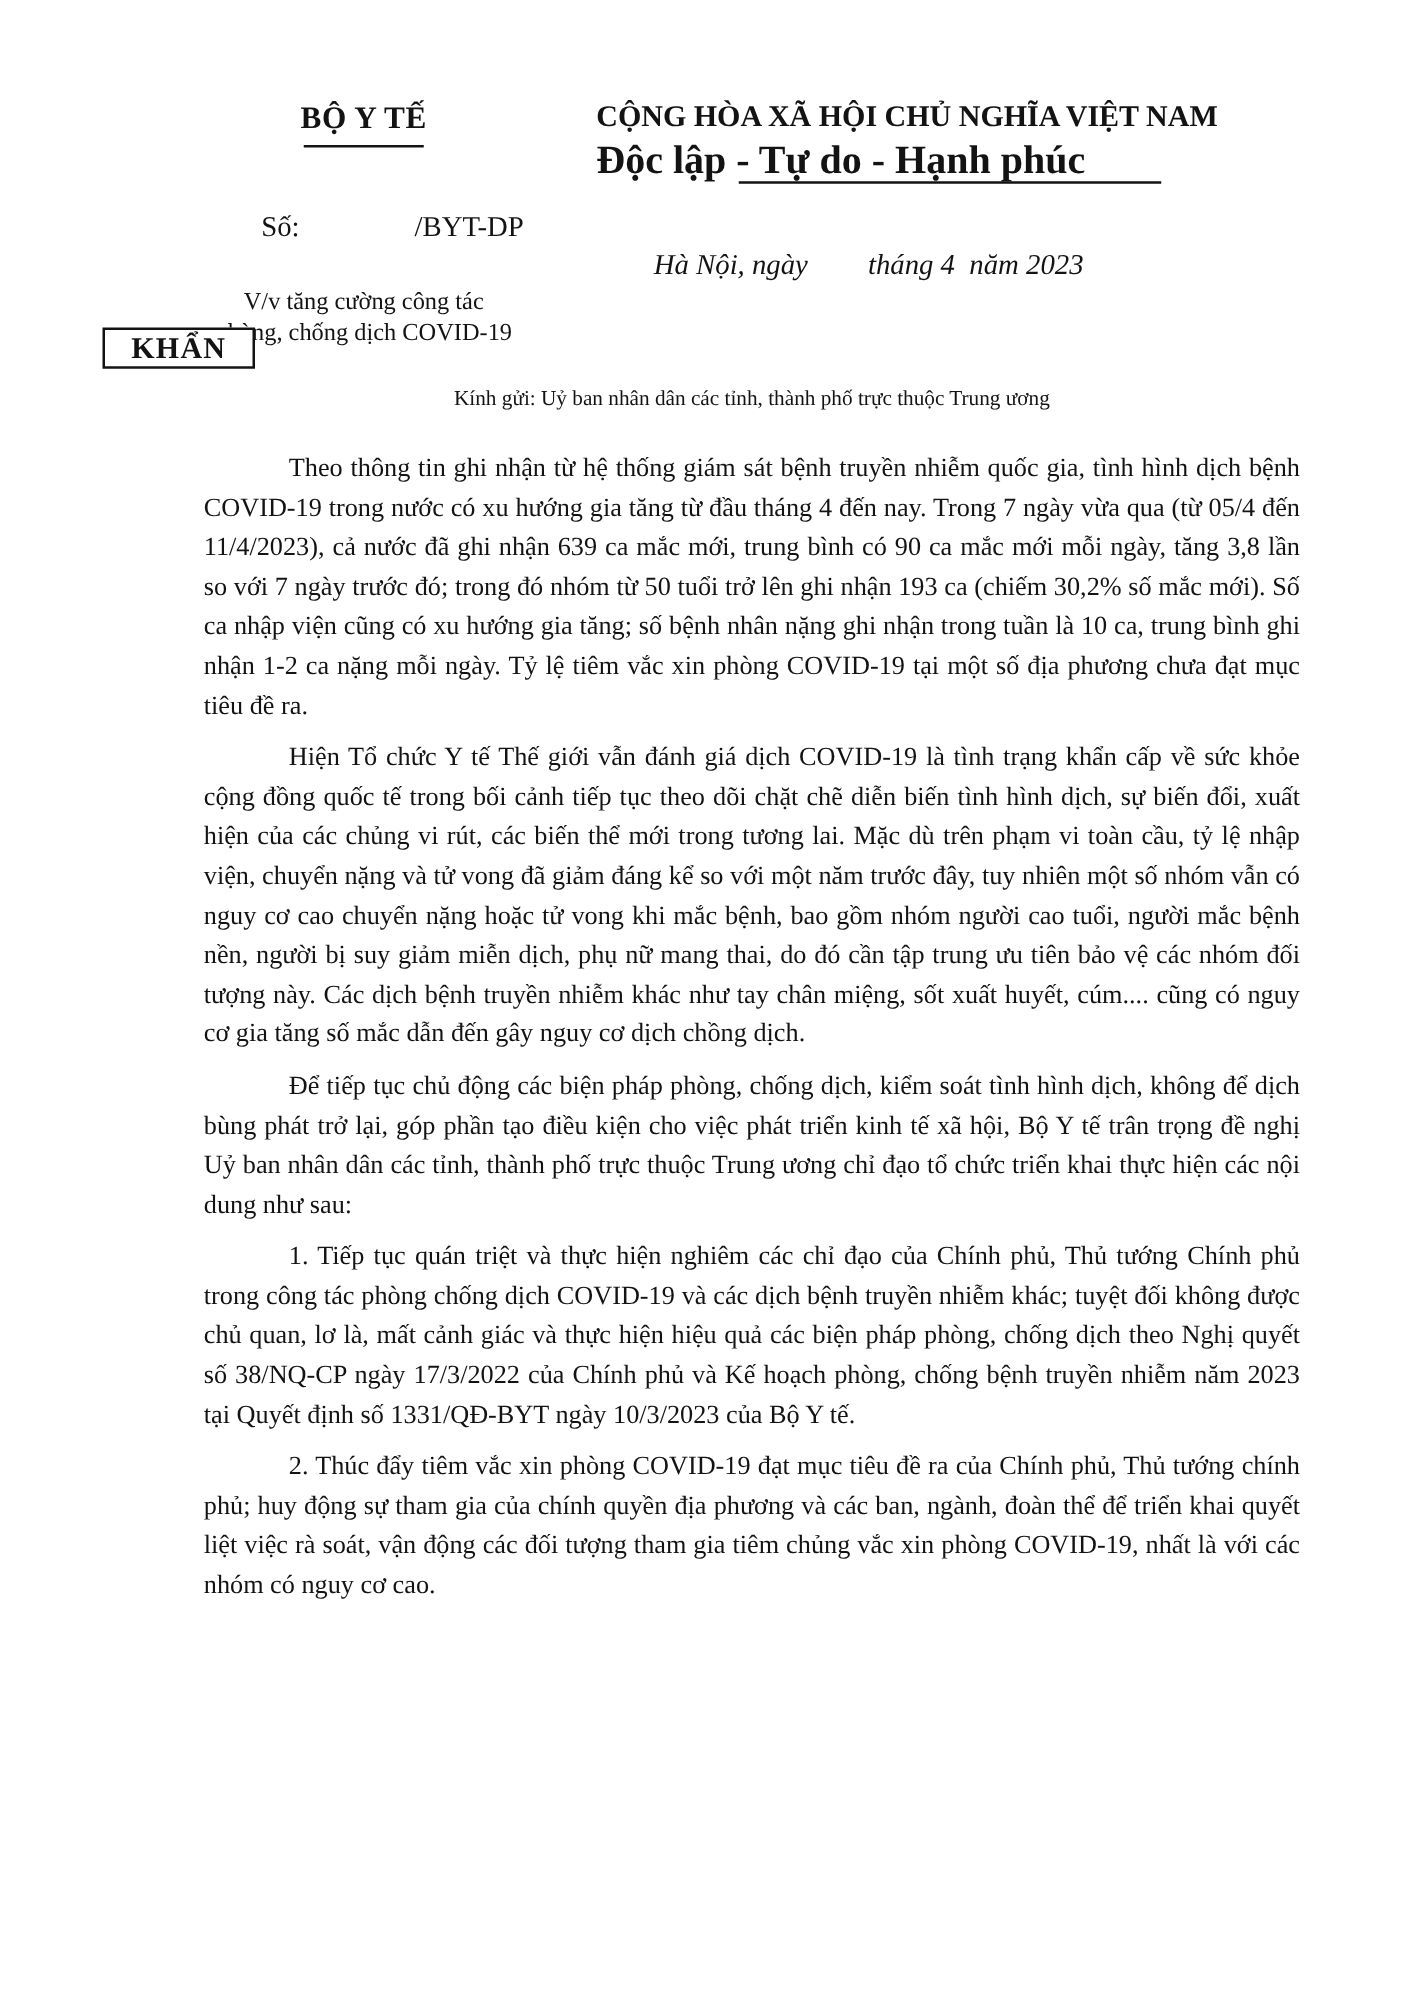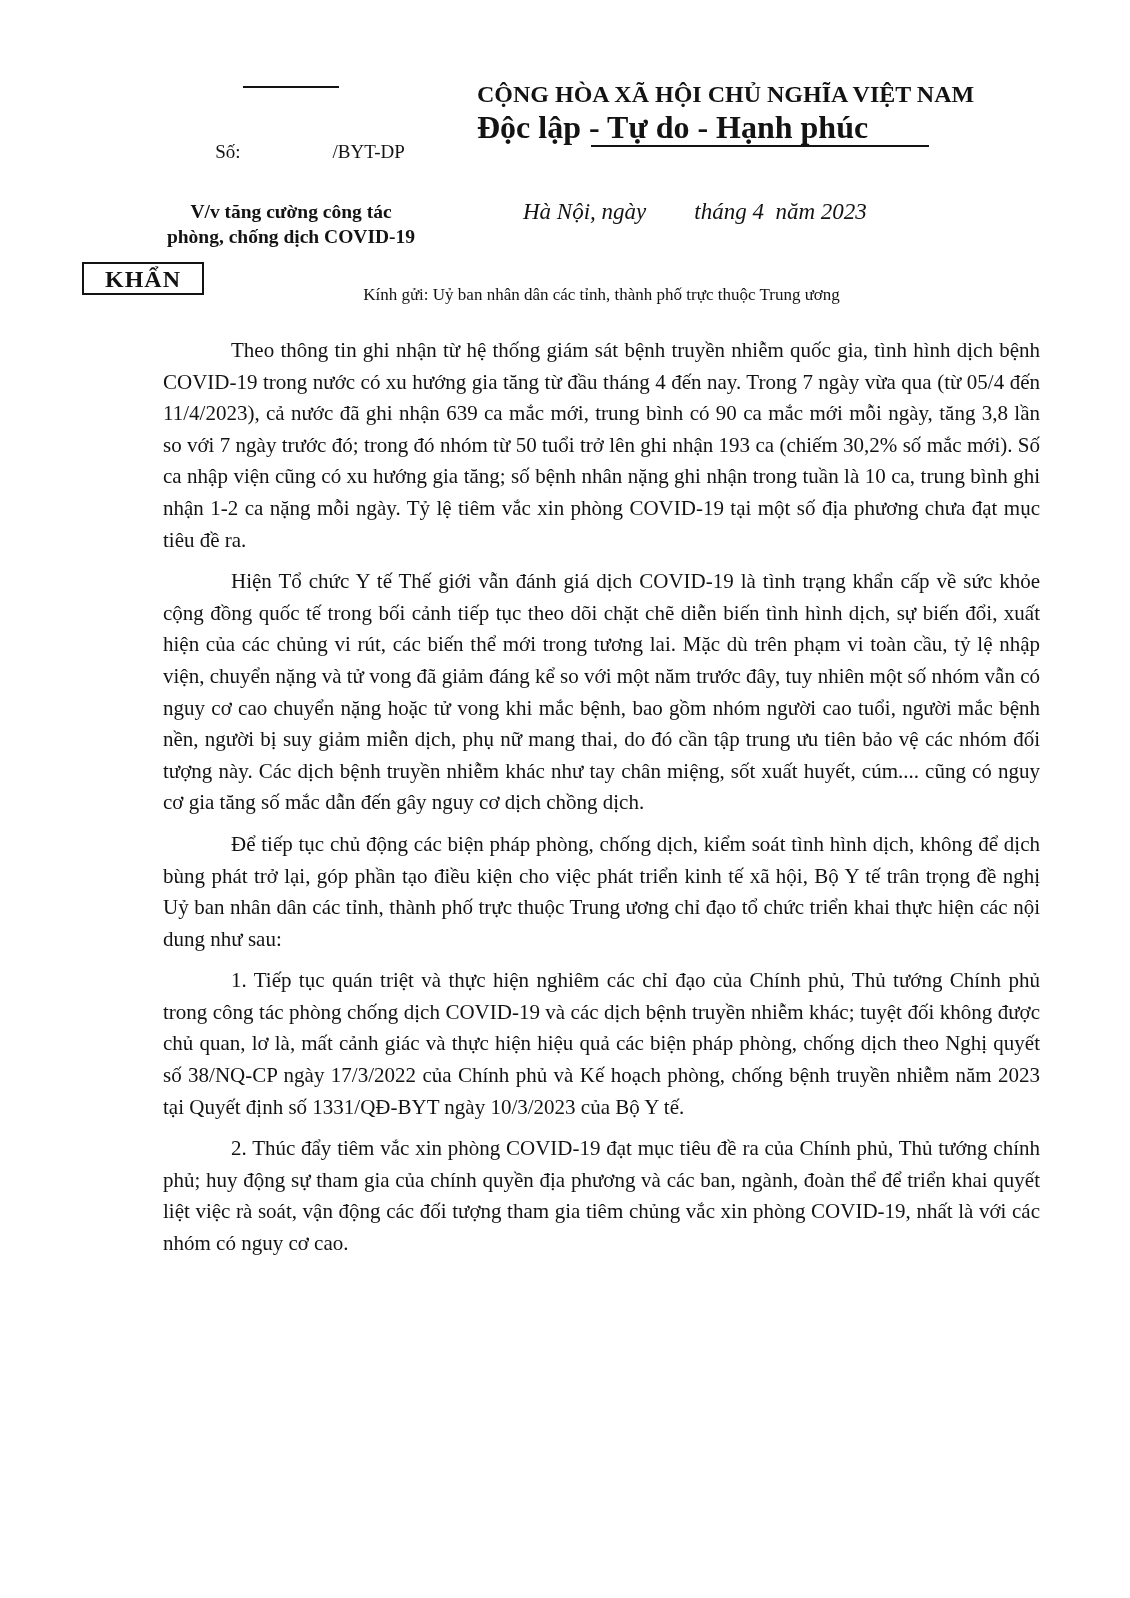--- a/index.html
+++ b/index.html
@@ -37,33 +37,32 @@
     line-height: 30px;
     letter-spacing: 0.5px;
   }
   .org-underline {
     width: 96px;
     border-bottom: 2.5px solid #131313;
     margin: 6px auto 0 auto;
   }
   .doc-number {
     margin-top: 20px;
-    font-size: 19px;
+    font-size: 23px;
     line-height: 29px;
     white-space: pre-wrap;
   }
   .doc-number .gap {
     display: inline-block;
     width: 92px;
   }
   .subject {
     font-size: 19.5px;
     line-height: 25px;
     margin-top: 4px;
-    font-weight: bold;
   }
   .motto-1 {
     font-weight: bold;
     font-size: 24px;
     line-height: 29px;
   }
   .motto-2 {
     font-weight: bold;
     font-size: 32px;
     line-height: 29px;
@@ -117,20 +116,21 @@
   }
 </style>
 </head>
 <body>
 
 <div class="page">
 
   <div class="header">
 
     <div class="header-left">
+      <div class="org-name">BỘ Y TẾ</div>
       <div class="org-underline"></div>
       <div class="doc-number">
         <span>Số:</span><span class="gap"></span><span>/BYT-DP</span>
       </div>
       <div class="subject">
         <div>V/v tăng cường công tác</div>
         <div>phòng, chống dịch COVID-19</div>
       </div>
     </div>
 

